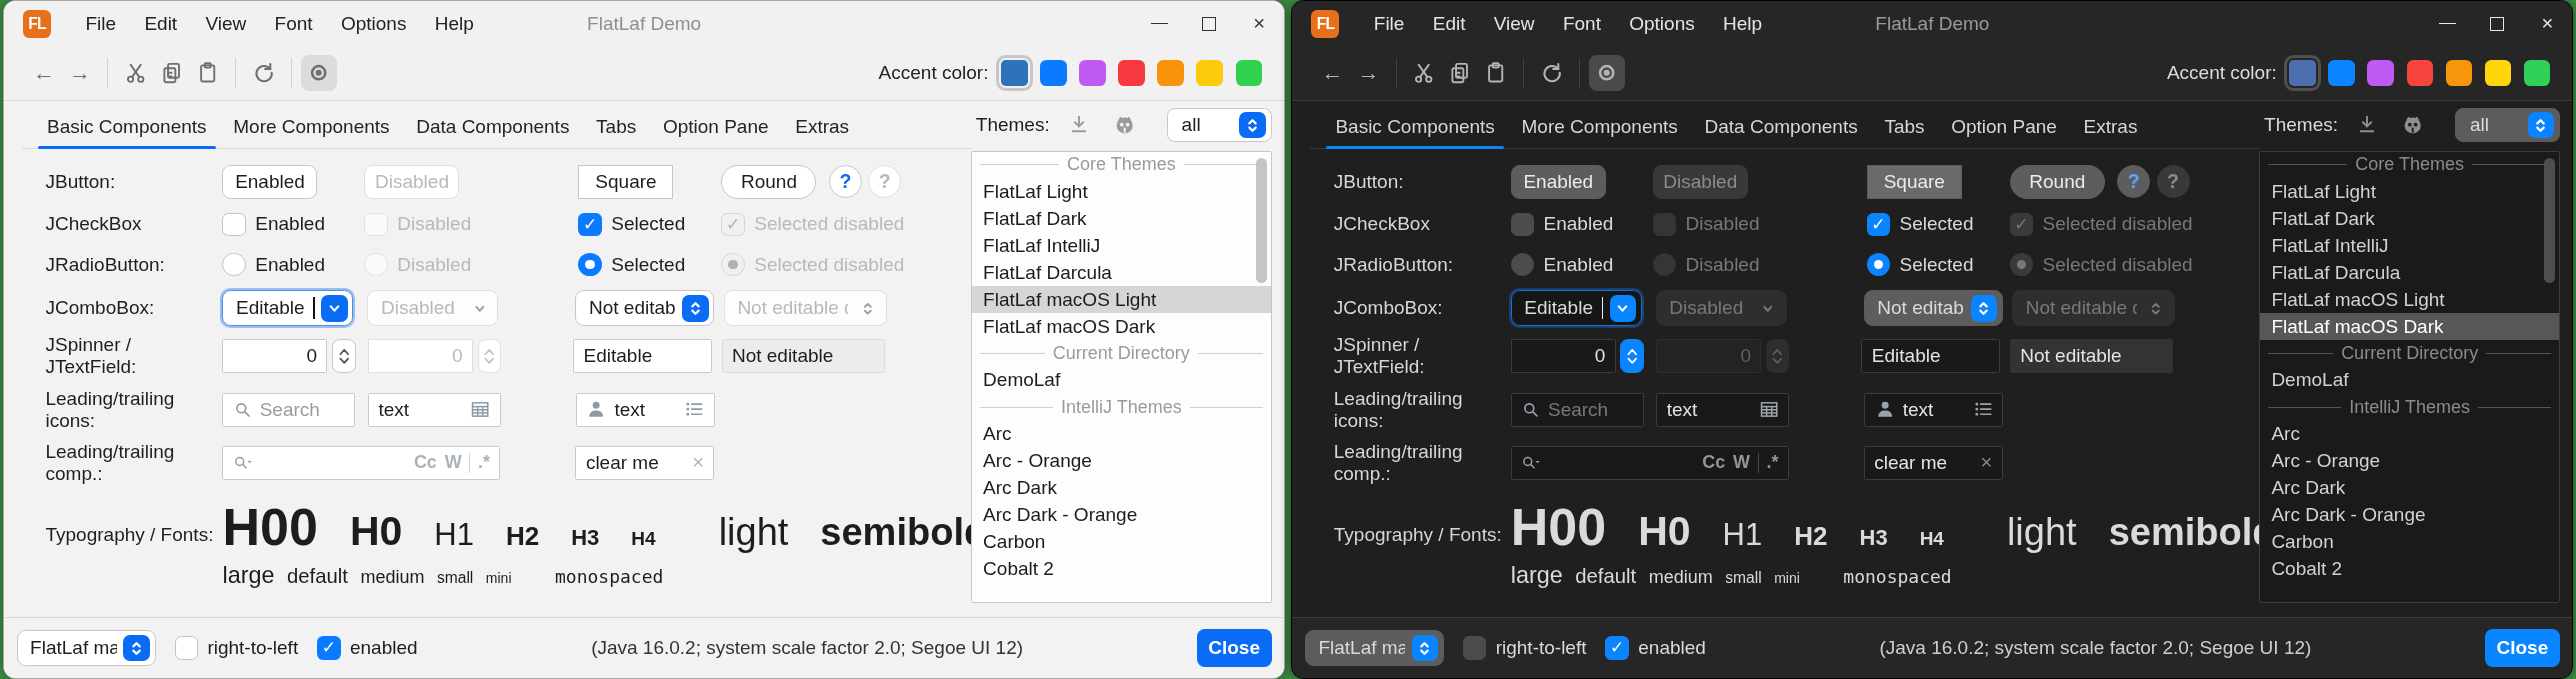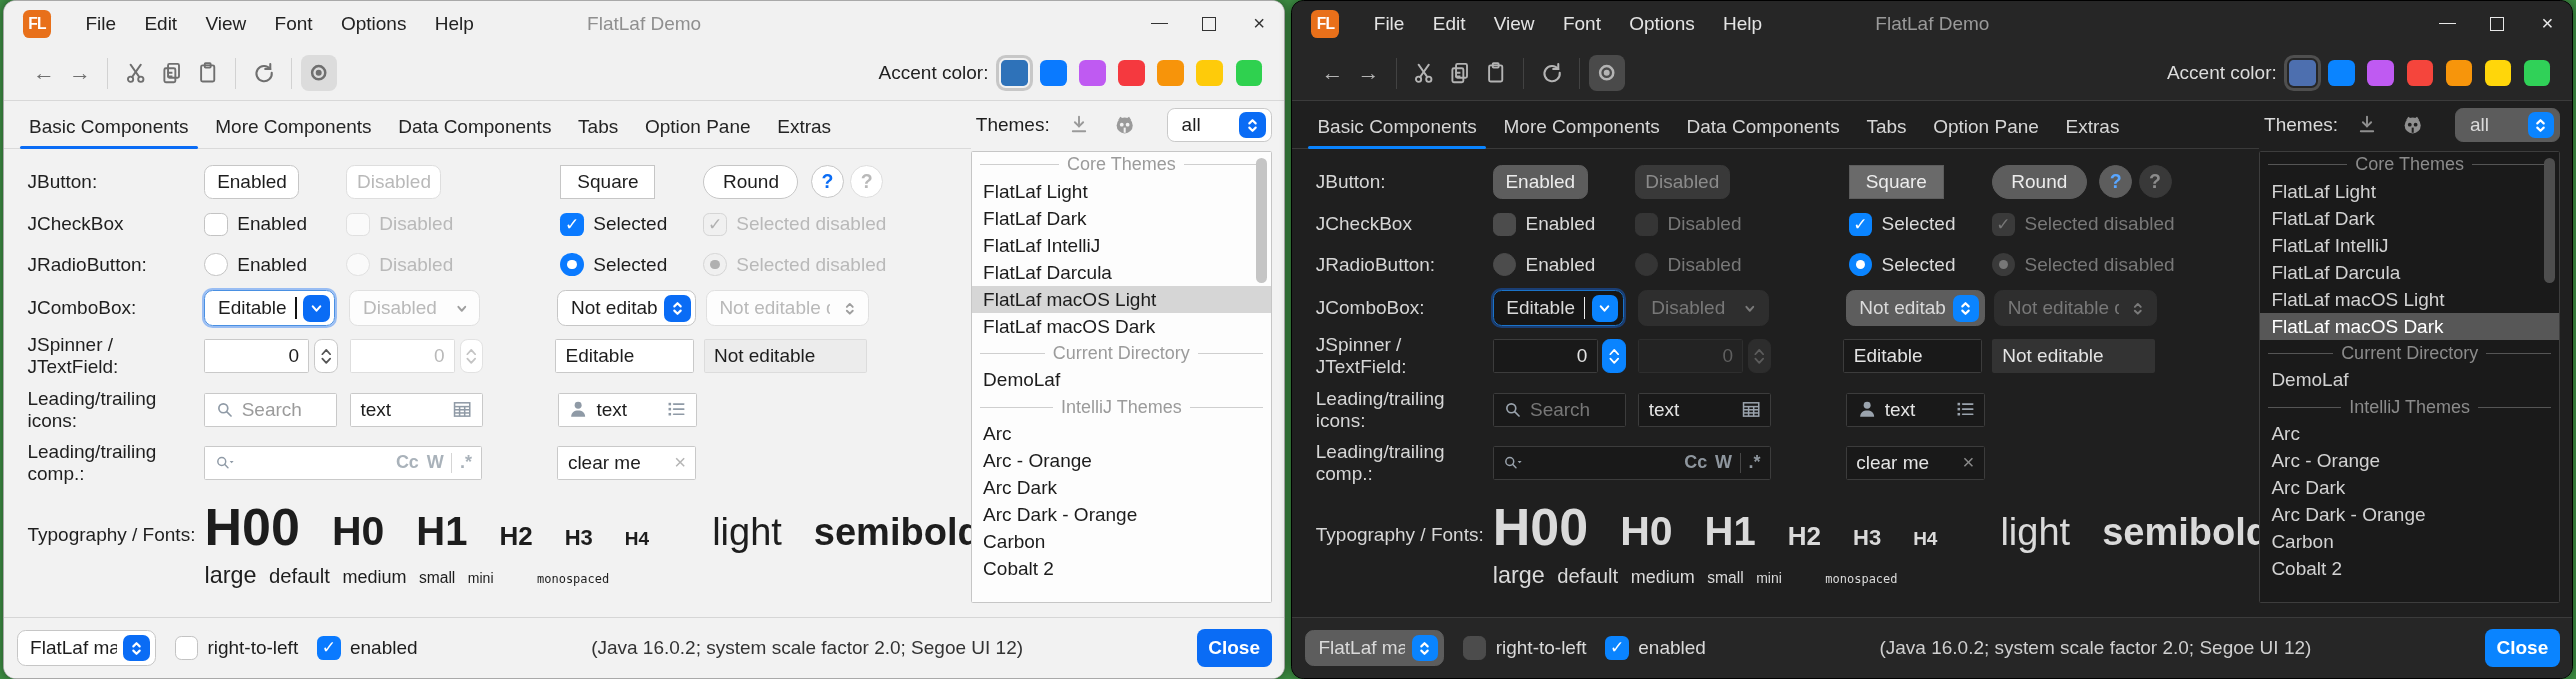--- a/index.html
+++ b/index.html
@@ -53,21 +53,21 @@
   .toolbar-right { margin-left:auto; display:flex; align-items:center; gap:12.5px; }
   .accent-label { font-size:19px; }
   .light .accent-label { color:#222; }
   .dark  .accent-label { color:#dcdcdc; }
   .swatch { width:26.6px; height:26.6px; border-radius:6.3px; flex:none; }
   .swatch.selected { outline:3.1px solid #c7c7c7; outline-offset:2.3px; border-radius:4.7px; }
   .dark .swatch.selected { outline-color:#4f4f4f; }
 
   
   .body-row { flex:1; display:flex; min-height:0; }
-  .main-col { flex:1; display:flex; flex-direction:column; min-width:0; }
+  .main-col { flex:1; display:flex; flex-direction:column; min-width:0;padding-left:18px; }
   .themes-col { width:313px; flex:none; padding:0 12.5px 0 0; display:flex; flex-direction:column; }
 
   
   .tabsbar { height:48px; flex:none; display:flex; align-items:flex-end; padding:0 0 0 14px; gap:4.7px; }
   .light .tabsbar { border-bottom:0.8px solid #dadada; }
   .dark  .tabsbar { border-bottom:0.8px solid #3a3a3a; }
   .tab { font-size:19px; padding:7.8px 11px 11px; position:relative; margin-bottom:-0.8px; }
   .light .tab { color:#242424; }
   .dark  .tab { color:#d6d6d6; }
   .tab.selected::after { content:""; position:absolute; left:1.6px; right:1.6px; bottom:0; height:3.1px; border-radius:1.6px; }
@@ -192,27 +192,27 @@
   .dark  .mini-sep { background:#474747; }
   .clear-x { font-size:20.3px; margin-left:auto; flex:none; }
   .light .clear-x { color:#b5b5b5; }
   .dark  .clear-x { color:#8a8a8a; }
 
   
   .typo-block { display:flex; flex-direction:column; gap:3.1px; }
   .typo-line1 { display:flex; align-items:baseline; gap:32px; }
   .typo-line2 { display:flex; align-items:baseline; gap:12.5px; margin-top:1.6px; }
   .h00{font-size:52px;font-weight:bold;} .h0{font-size:41px;font-weight:bold;}
-  .h1{font-size:40px;font-weight:bold;} .h2{font-size:26px;font-weight:bold;}
+  .h1{font-size:31px;font-weight:normal;} .h2{font-size:26px;font-weight:bold;}
   .h3{font-size:22px;font-weight:bold;} .h4{font-size:19px;font-weight:bold;}
   .t-light{font-size:38px;font-weight:100;margin-left:31px;}
   .t-semibold{font-size:38px;font-weight:bold;}
   .t-large{font-size:23.4px;} .t-default{font-size:20.3px;} .t-medium{font-size:18px;}
   .t-small{font-size:15.6px;} .t-mini{font-size:14px;}
-  .t-mono{font-size:12px;font-family:"DejaVu Sans Mono",monospace;margin-left:31px;}
+  .t-mono{font-size:18px;font-family:"DejaVu Sans Mono",monospace;margin-left:31px;}
 
   
   .bottombar { height:61px; flex:none; display:flex; align-items:center; padding:0 12.5px; gap:19px; }
   .light .bottombar { background:#f2f2f2; border-top:0.8px solid #d6d6d6; }
   .dark  .bottombar { background:#262626; border-top:0.8px solid #3b3b3b; }
   .laf-combo { width:139px; }
   .status-text { font-size:19px; margin:0 auto; }
   .light .status-text { color:#333; }
   .dark  .status-text { color:#cfcfcf; }
   .close-btn { height:38px; min-width:75px; border:none; border-radius:7.8px; color:#fff; font-size:19px; font-weight:bold; display:flex; align-items:center; justify-content:center; }

